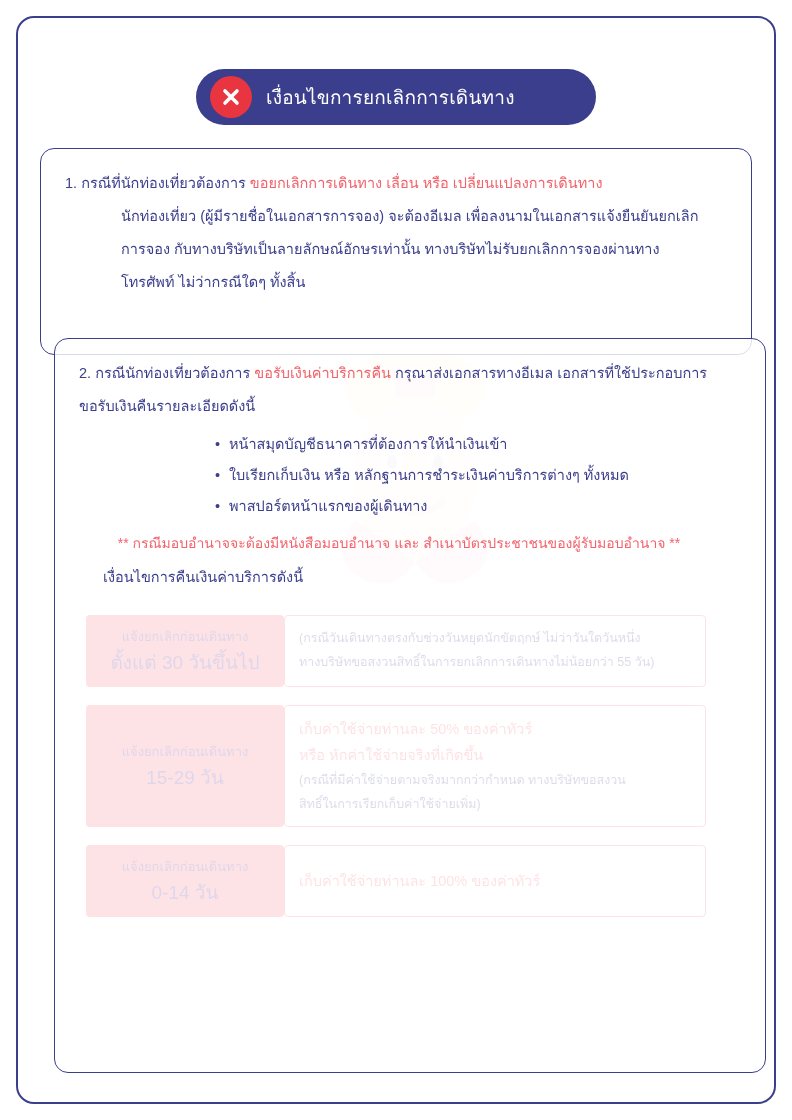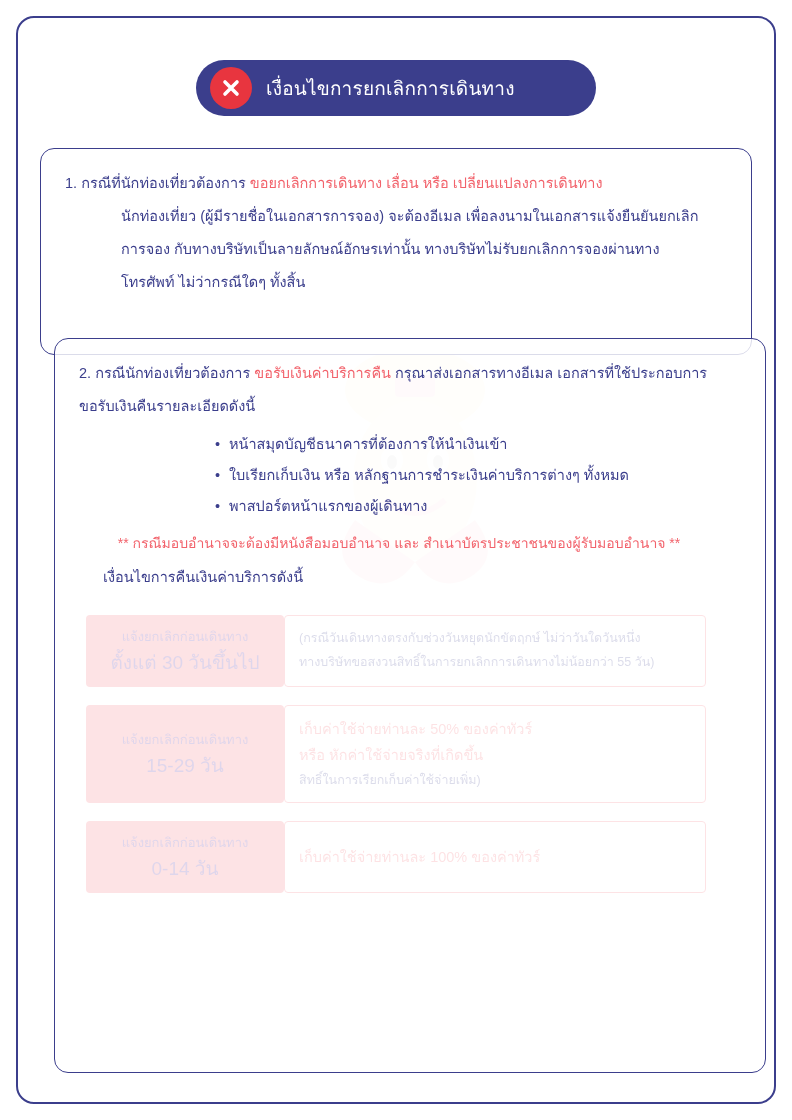--- a/index.html
+++ b/index.html
@@ -37,21 +37,21 @@
     width: 230px;
     height: 270px;
     opacity: 0.13;
     pointer-events: none;
   }
 
   
   .header-banner {
     position: absolute;
     left: 196px;
-    top: 60px;
+    top: 69px;
     width: 400px;
     height: 56px;
     background: #3b3e8c;
     border-radius: 28px;
     display: flex;
     align-items: center;
     padding-left: 14px;
     z-index: 3;
   }
   .header-icon {
@@ -244,20 +244,21 @@
     </div>
 
     <div class="trow">
       <div class="tleft">
         <div class="l1">แจ้งยกเลิกก่อนเดินทาง</div>
         <div class="l2">15-29 วัน</div>
       </div>
       <div class="tright">
         <div class="main">เก็บค่าใช้จ่ายท่านละ 50% ของค่าทัวร์</div>
         <div class="main">หรือ หักค่าใช้จ่ายจริงที่เกิดขึ้น</div>
+        <div class="sub">(กรณีที่มีค่าใช้จ่ายตามจริงมากกว่ากำหนด ทางบริษัทขอสงวน</div>
         <div class="sub">สิทธิ์ในการเรียกเก็บค่าใช้จ่ายเพิ่ม)</div>
       </div>
     </div>
 
     <div class="trow row-center">
       <div class="tleft">
         <div class="l1">แจ้งยกเลิกก่อนเดินทาง</div>
         <div class="l2">0-14 วัน</div>
       </div>
       <div class="tright">

